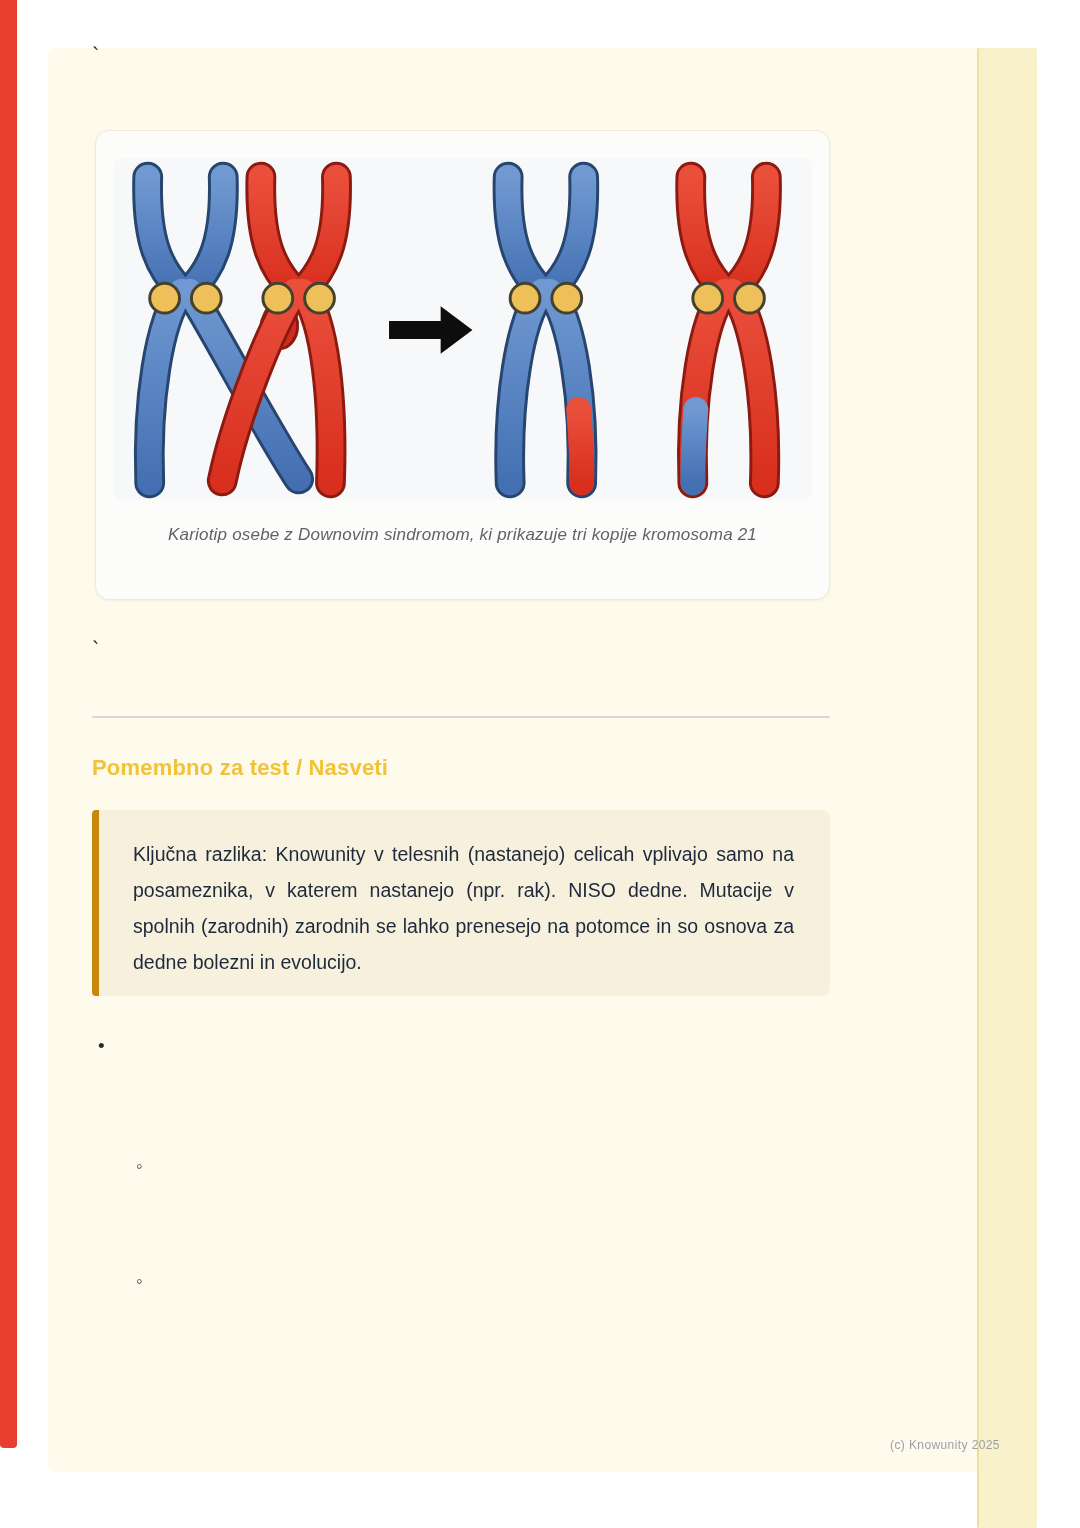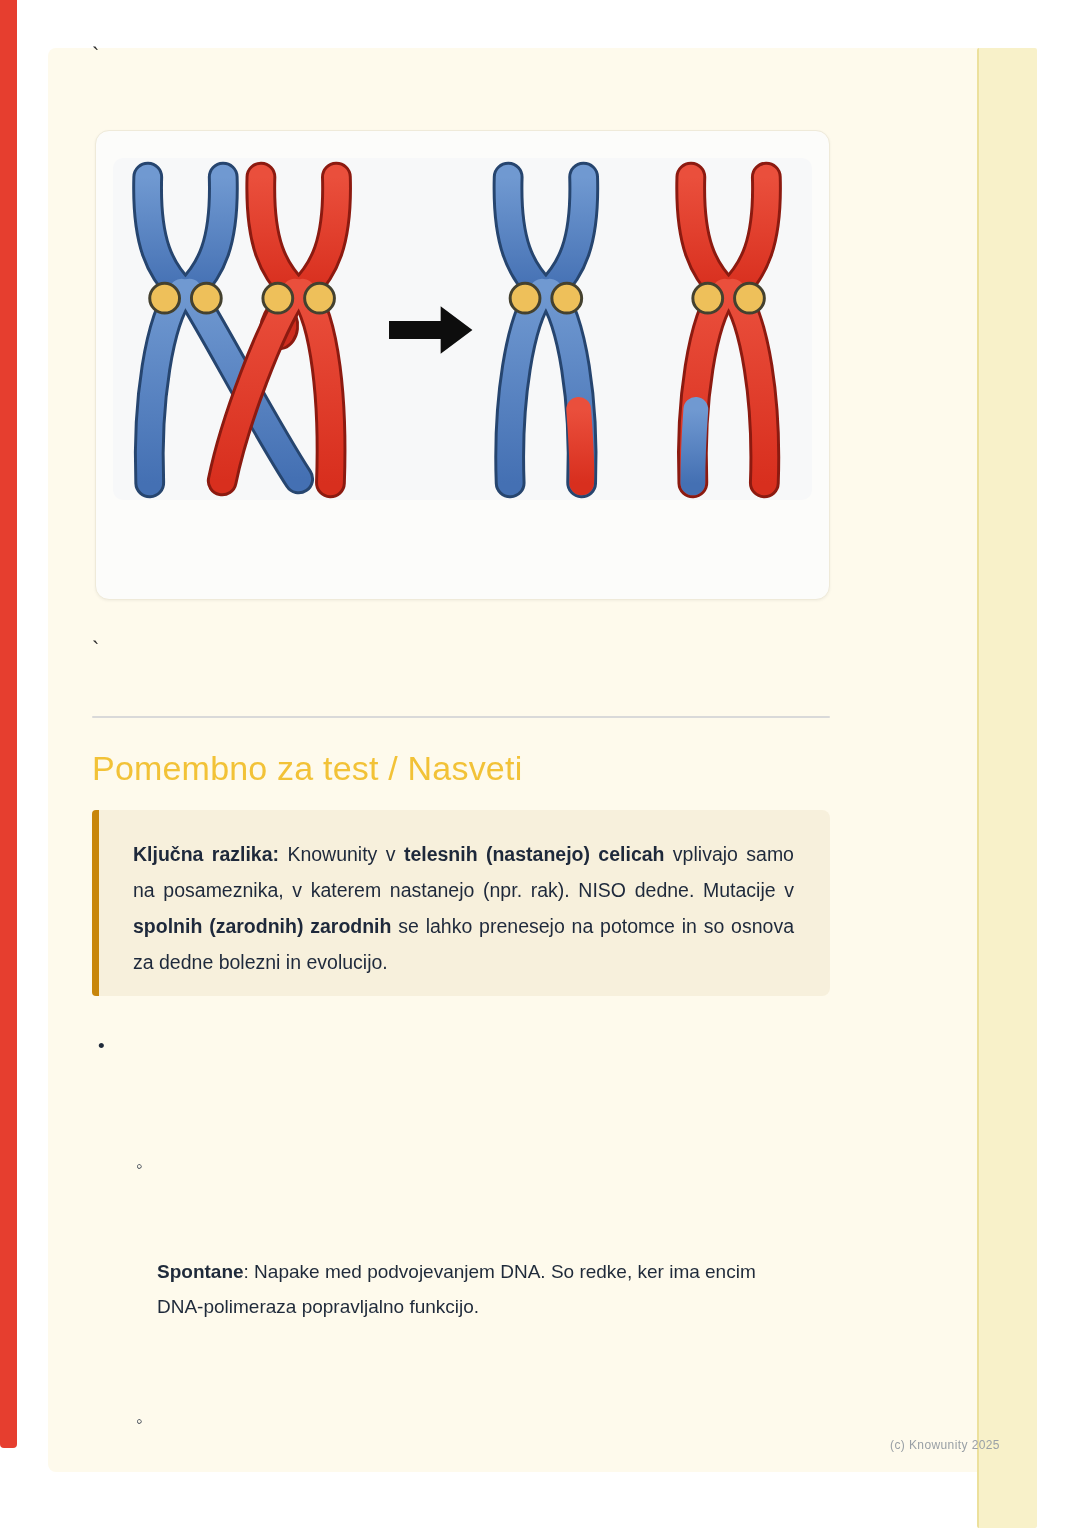--- a/index.html
+++ b/index.html
@@ -15,37 +15,37 @@
   #backtick-mid{left:92px;top:640px;}
   
   #figure-card{left:95px;top:130px;width:735px;height:470px;background:#fcfcfa;
     border:1px solid #efead9;border-radius:14px;box-shadow:0 1px 3px rgba(0,0,0,.05);
     box-sizing:border-box;padding:27px 17px 0 17px;}
   #figure-image{width:699px;height:342px;background:#f7f8f9;border-radius:10px;overflow:hidden;margin:0 auto;}
   #figure-caption{margin-top:25px;text-align:center;font-style:italic;font-size:17px;
     color:#5f6368;letter-spacing:.2px;}
   
   #divider{left:92px;top:716px;width:738px;height:2px;background:#d9d9d9;border-radius:1px;}
-  #heading{left:92px;top:748px;width:740px;font-size:34px;font-weight:normal;color:#f2c237;
+  #heading{left:92px;top:748px;width:740px;font-size:22px;font-weight:bold;color:#f2c237;
     line-height:40px;letter-spacing:.2px;}
   
   #callout{left:92px;top:810px;width:738px;box-sizing:border-box;background:#f7f0dc;
     border-left:7px solid #c8860b;border-radius:4px 8px 8px 4px;padding:26px 36px 16px 34px;}
   #callout p{margin:0;font-size:19.5px;line-height:36px;color:#1e293b;text-align:justify;}
   
   #list{left:92px;top:1028px;width:742px;font-size:19px;line-height:35px;color:#1f2a3a;}
   .li{position:relative;white-space:pre-wrap;}
   .li p{margin:0;}
   .l1{padding-left:33px;}
   .l2{padding-left:65px;}
   .blt{position:absolute;top:0;line-height:35px;}
   .l1 .blt{left:6px;font-size:19px;}
   .l2 .blt{left:44px;font-size:18px;}
   .m16{margin-top:16px;} .m10{margin-top:10px;}
-  b{font-weight:bold;}
+  b{font-weight:normal;}
   
   #footer{left:890px;top:1438px;font-size:12px;color:#9aa0a6;letter-spacing:.4px;z-index:5;}
 </style>
 </head>
 <body>
 
 <div id="edge-bar" class="abs"></div>
 <div id="page-bg" class="abs"></div>
 <div id="side-strip" class="abs"></div>
 
@@ -135,40 +135,39 @@
         <path d="M 587,252 C 585,280 584,305 584,326" stroke="url(#gb)" stroke-width="25"></path>
       </g>
       <g fill="#eec05a" stroke="#44412f" stroke-width="3">
         <circle cx="415" cy="140" r="15"></circle>
           <circle cx="457" cy="140" r="15"></circle>
         <circle cx="599" cy="140" r="15"></circle>
           <circle cx="641" cy="140" r="15"></circle>
       </g>
     </svg>
   </div>
+  <div id="figure-caption">Kariotip osebe z Downovim sindromom, ki prikazuje tri kopije kromosoma 21</div>
 </div>
 
 <div id="backtick-mid" class="abs backtick">`</div>
 
 <div id="divider" class="abs"></div>
 
 <h2 id="heading" class="abs" style="margin:0;">Pomembno za test / Nasveti</h2>
 
 <div id="callout" class="abs">
   <p><b>Ključna razlika:</b><span> Knowunity v </span><b>telesnih (nastanejo) celicah</b><span> vplivajo samo na posameznika, v katerem nastanejo (npr. rak). NISO dedne. Mutacije v </span><b>spolnih (zarodnih) zarodnih</b><span> se lahko prenesejo na potomce in so osnova za dedne bolezni in evolucijo.</span></p>
 </div>
 
 <div id="list" class="abs">
   <div class="li l1">
     <span class="blt">•</span>
   </div>
   <div class="li l2 m16">
     <span class="blt">◦</span>
-    <p><b>Spontane</b><span>: Napake med podvojevanjem DNA. So redke, ker ima encim
-DNA-polimeraza popravljalno funkcijo.</span></p>
   </div>
   <div class="li l2 m10">
     <span class="blt">◦</span>
     
   </div>
 
 </div>
 
 <div id="footer" class="abs">(c) Knowunity 2025</div>
 

